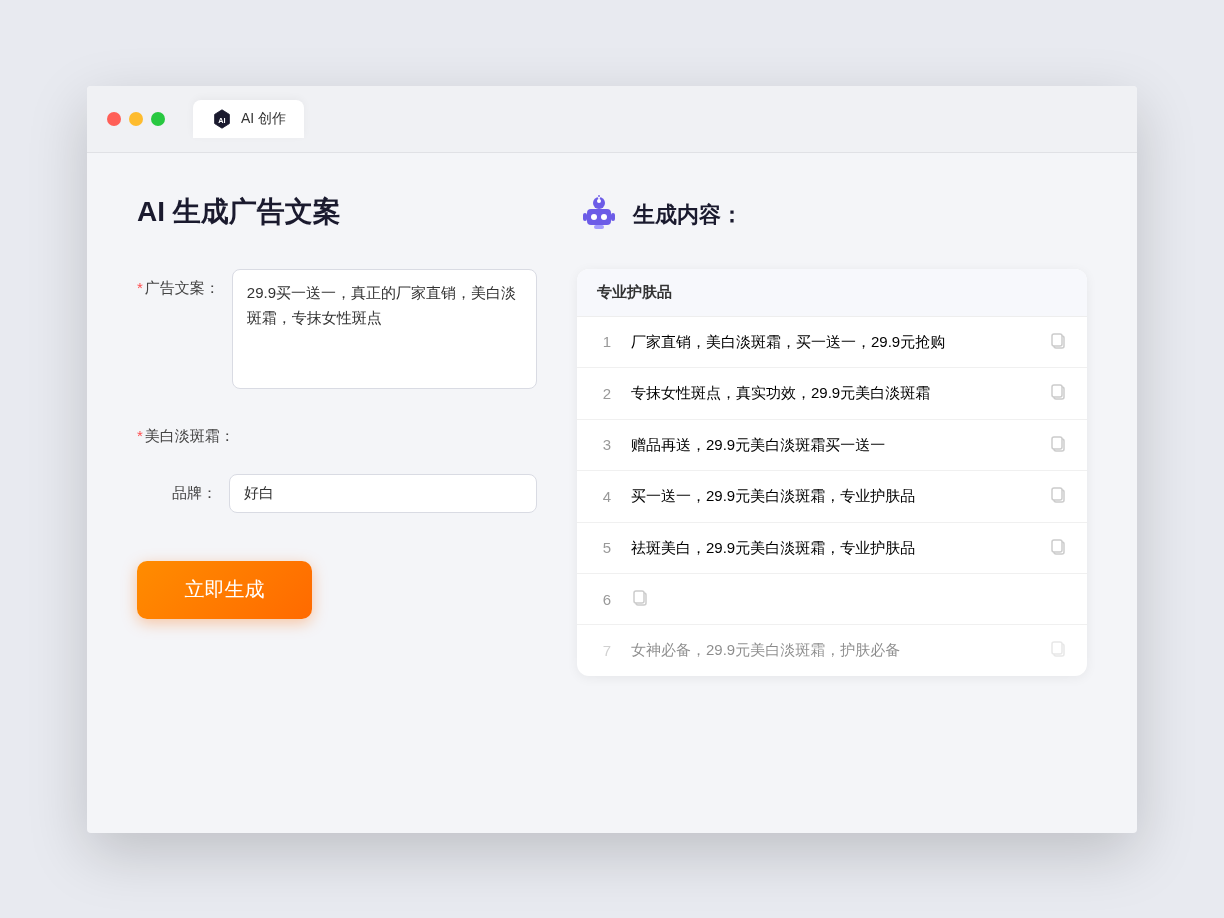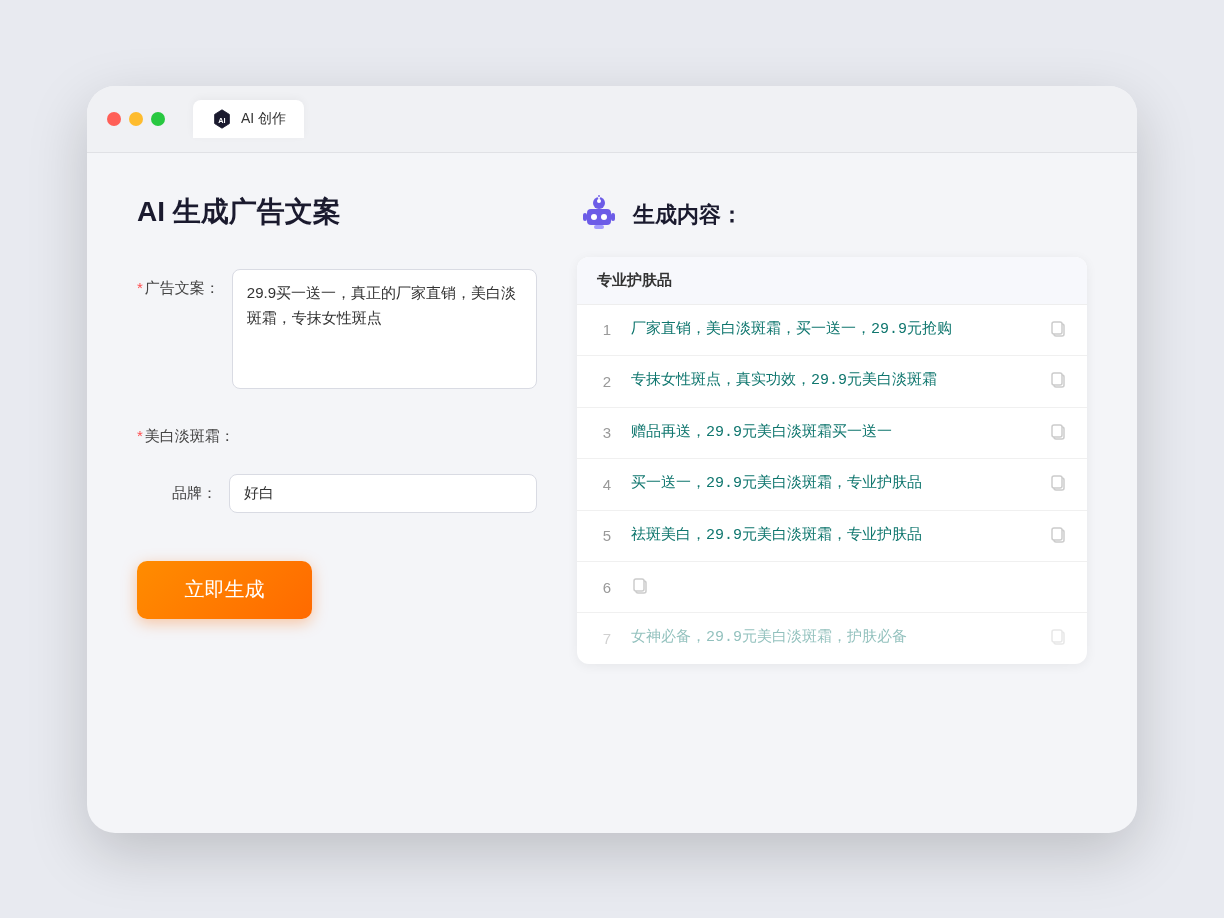--- a/index.html
+++ b/index.html
@@ -8,21 +8,21 @@
       display: flex;
       align-items: center;
       justify-content: center;
       min-height: 918px;
       font-family: -apple-system, "PingFang SC", "Microsoft YaHei", sans-serif;
     }
 
     .browser-window {
       width: 1050px;
       background: #f4f5f8;
-      border-radius: 28px;
+      border-radius: 4px;
       box-shadow: 0 20px 60px rgba(0,0,0,0.18);
       overflow: hidden;
     }
 
     .title-bar {
       background: #f0f1f4;
       padding: 14px 20px;
       display: flex;
       align-items: center;
       gap: 12px;
@@ -138,21 +138,21 @@
       margin-top: 20px;
       font-family: inherit;
       box-shadow: 0 4px 15px rgba(255, 106, 0, 0.35);
     }
 
     
     .right-panel {
       flex: 1;
       display: flex;
       flex-direction: column;
-      gap: 0;
+      gap: 12px;
     }
 
     .right-header {
       display: flex;
       align-items: center;
       gap: 12px;
       margin-bottom: 20px;
     }
 
     .robot-icon {
@@ -201,23 +201,22 @@
     .row-number {
       font-size: 15px;
       color: #999;
       min-width: 20px;
       text-align: center;
     }
 
     .row-text {
       flex: 1;
       font-size: 15px;
-      color: #0f766e;
+      color: #000000;
       line-height: 1.5;
-      font-family: Liberation Mono, monospace;
     }
   </style>
 </head>
 <body>
 
 <div class="browser-window">
 
   <div class="title-bar">
     <div class="traffic-lights">
       <div class="traffic-light tl-red"></div>

